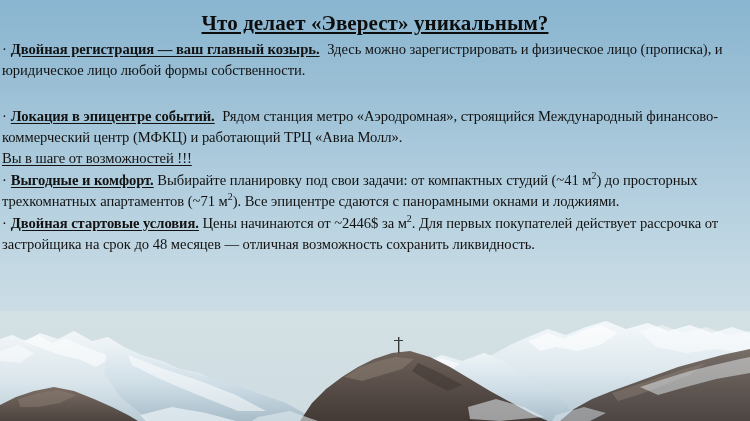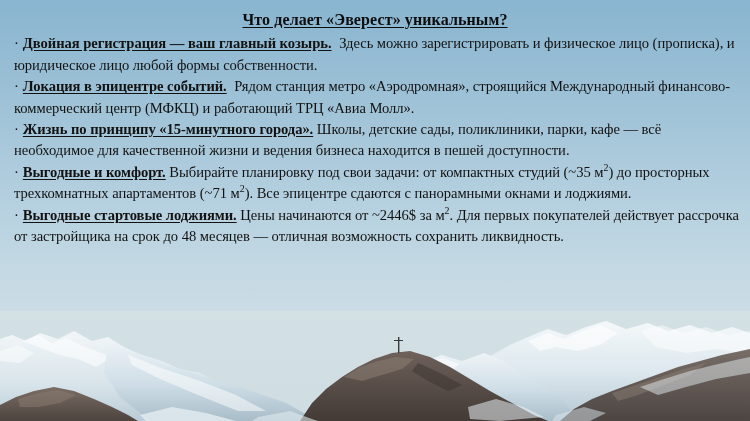--- a/index.html
+++ b/index.html
@@ -29,39 +29,39 @@
   }
   #photo svg{display:block;width:750px;height:110px;}
 
   
   #content{
     position:absolute;left:0;top:0;width:750px;
     padding:0;
   }
   .title{
     text-align:center;
-    font-size:16px;
+    font-size:21px;
     font-weight:bold;
     color:#0d0d0d;
     letter-spacing:0.1px;
     text-decoration:underline;
     text-underline-offset:2px;
     margin:11px 0 4px 0;
     line-height:1.15;
   }
   .para{
     font-size:14.6px;
     color:#121212;
     line-height:21.2px;
-    padding:0 10px 0 14px;
+    padding:0 10px 0 2px;
     margin:0 0 0.5px 0;
     text-align:left;
     letter-spacing:-0.05px;
   }
-  .para.tight{margin-bottom:0;}
+  .para.tight{margin-bottom:0;margin-top:24px;}
   .bullet{font-size:14.6px;}
   .lead{
     font-weight:bold;
     text-decoration:underline;
     text-underline-offset:1.5px;
   }
   .uline{
     text-decoration:underline;
     text-underline-offset:1.5px;
   }
@@ -163,30 +163,29 @@
 
     <p class="para">
       <span class="bullet">·</span><span class="sp"></span><span class="lead">Двойная регистрация — ваш главный козырь.</span><span class="sp"></span>
       <span>Здесь можно зарегистрировать и физическое лицо (прописка), и юридическое лицо любой формы собственности.</span>
     </p>
 
     <p class="para tight">
       <span class="bullet">·</span><span class="sp"></span><span class="lead">Локация в эпицентре событий.</span><span class="sp"></span>
       <span>Рядом станция метро «Аэродромная», строящийся Международный финансово-коммерческий центр (МФКЦ) и работающий ТРЦ «Авиа Молл».</span>
     </p>
+    <p class="para">
+      <span class="uline">Вы в шаге от возможностей !!!</span>
+    </p>
+
 
     <p class="para">
-      <span class="bullet">·</span><span class="sp"></span><span class="lead">Жизнь по принципу «15-минутного города».</span>
-      <span>Школы, детские сады, поликлиники, парки, кафе — всё необходимое для качественной жизни и ведения бизнеса находится в пешей доступности.</span>
+      <span class="bullet">·</span><span class="sp"></span><span class="lead">Выгодные и комфорт.</span>
+      <span>Выбирайте планировку под свои задачи: от компактных студий (~41 м</span><sup>2</sup><span>) до просторных трехкомнатных апартаментов (~71 м</span><sup>2</sup><span>). Все эпицентре сдаются с панорамными окнами и лоджиями.</span>
     </p>
 
     <p class="para">
-      <span class="bullet">·</span><span class="sp"></span><span class="lead">Выгодные и комфорт.</span>
-      <span>Выбирайте планировку под свои задачи: от компактных студий (~35 м</span><sup>2</sup><span>) до просторных трехкомнатных апартаментов (~71 м</span><sup>2</sup><span>). Все эпицентре сдаются с панорамными окнами и лоджиями.</span>
-    </p>
-
-    <p class="para">
-      <span class="bullet">·</span><span class="sp"></span><span class="lead">Выгодные стартовые лоджиями.</span>
+      <span class="bullet">·</span><span class="sp"></span><span class="lead">Двойная стартовые условия.</span>
       <span>Цены начинаются от ~2446$ за м</span><sup>2</sup><span>. Для первых покупателей действует рассрочка от застройщика на срок до 48 месяцев — отличная возможность сохранить ликвидность.</span>
     </p>
 
   </div>
 </div>
 
 </body></html>

